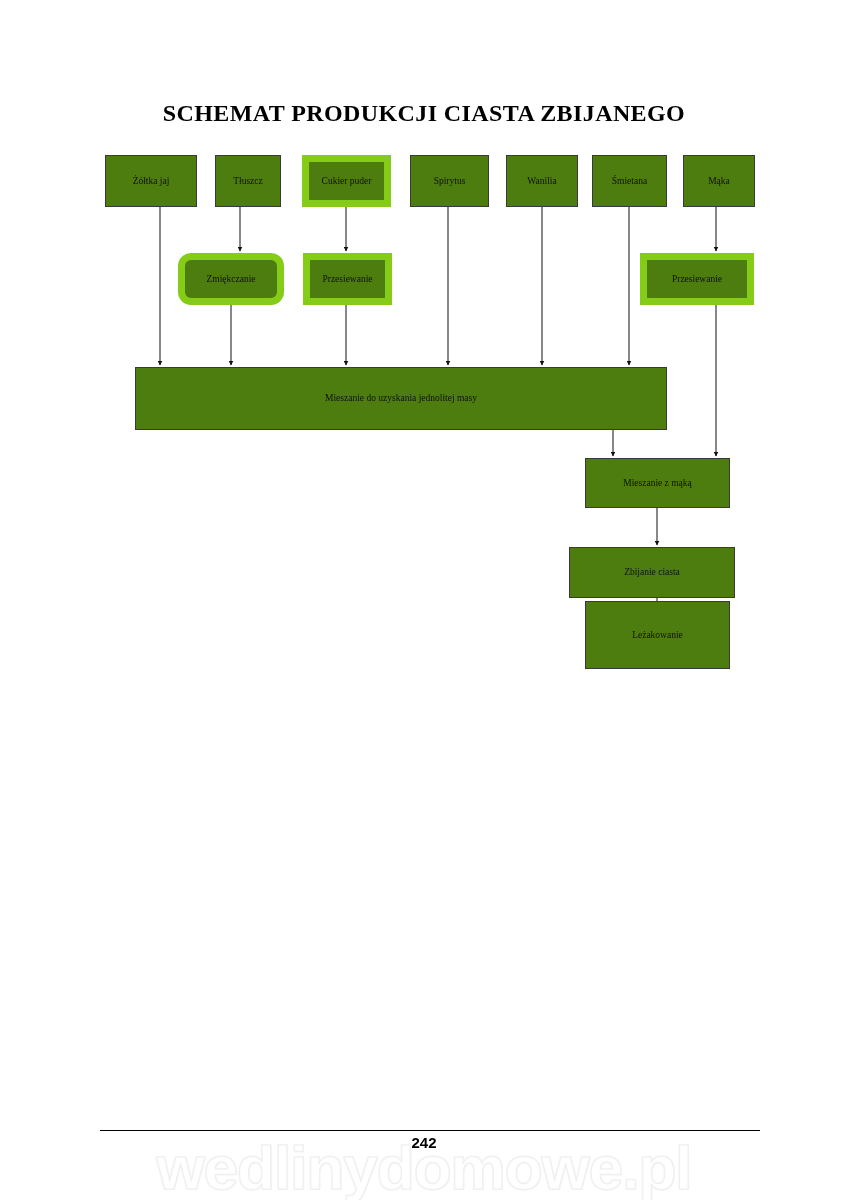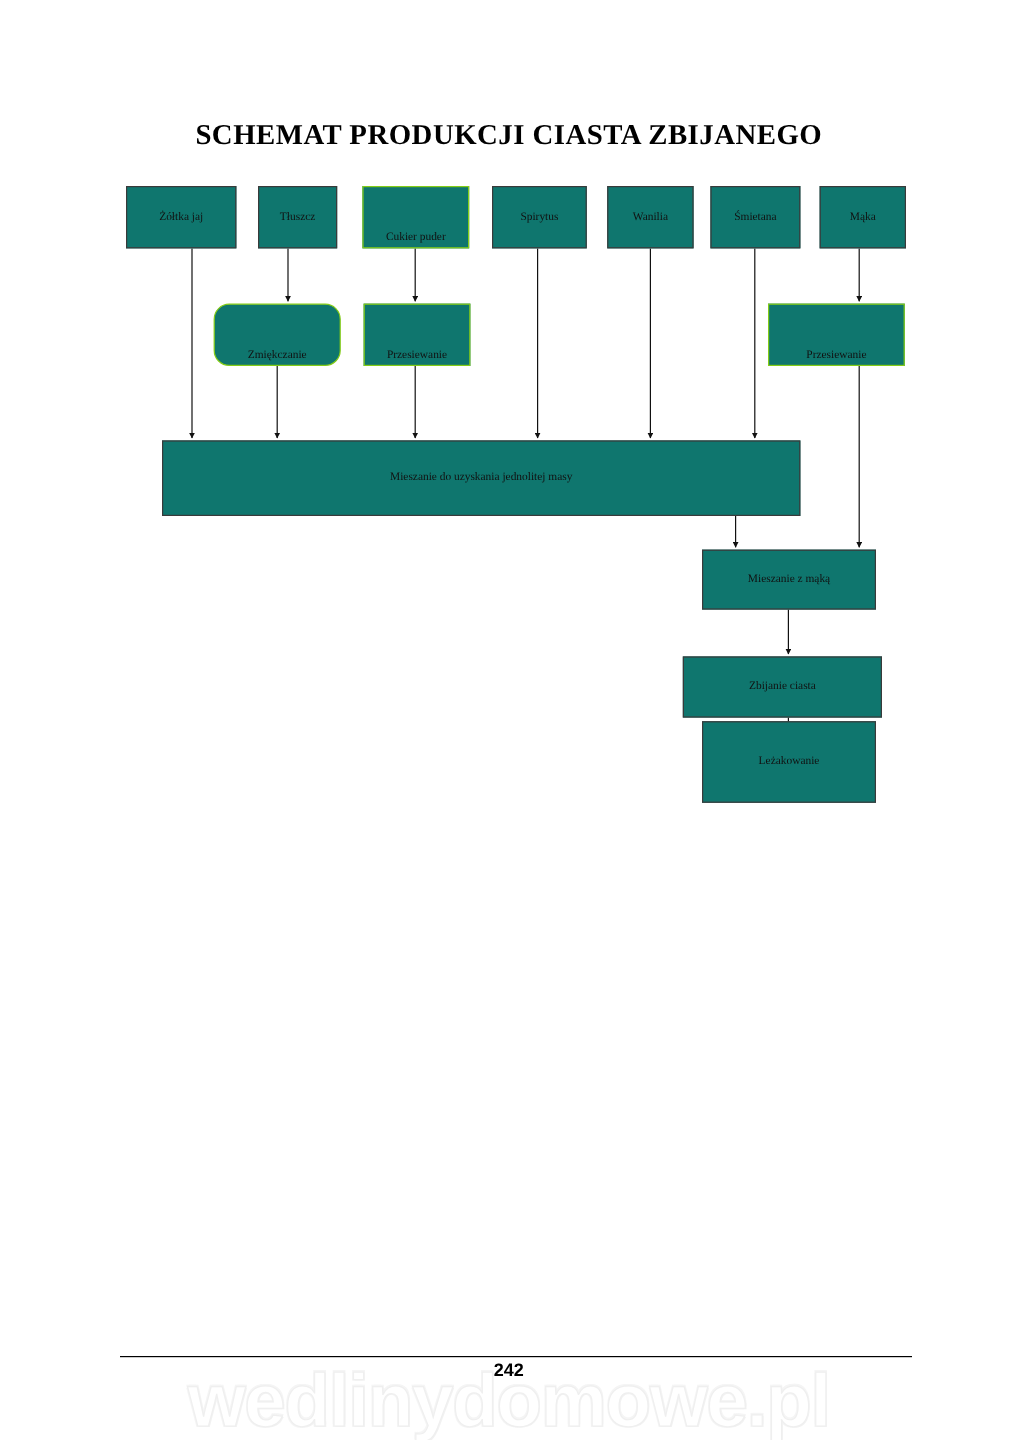--- a/index.html
+++ b/index.html
@@ -37,34 +37,33 @@
     letter-spacing: 0.4px;
     color: #000000;
     white-space: nowrap;
   }
 
   
   .node {
     position: absolute;
     box-sizing: border-box;
     border: 1px solid #3a3a3a;
-    background: #0f766e;
+    background: #4d7c0f;
     display: flex;
     align-items: center;
     justify-content: center;
     text-align: center;
     font-family: "Liberation Serif", serif;
     font-size: 9.5px;
     line-height: 1.15;
     color: #111111;
     padding: 2px 3px;
   }
   .node.thick {
-    border: 1px solid #84cc16;
-    align-items: flex-end;
+    border: 7px solid #84cc16;
   }
 
   
   #wires {
     position: absolute;
     left: 0;
     top: 0;
     width: 848px;
     height: 1200px;
     pointer-events: none;

